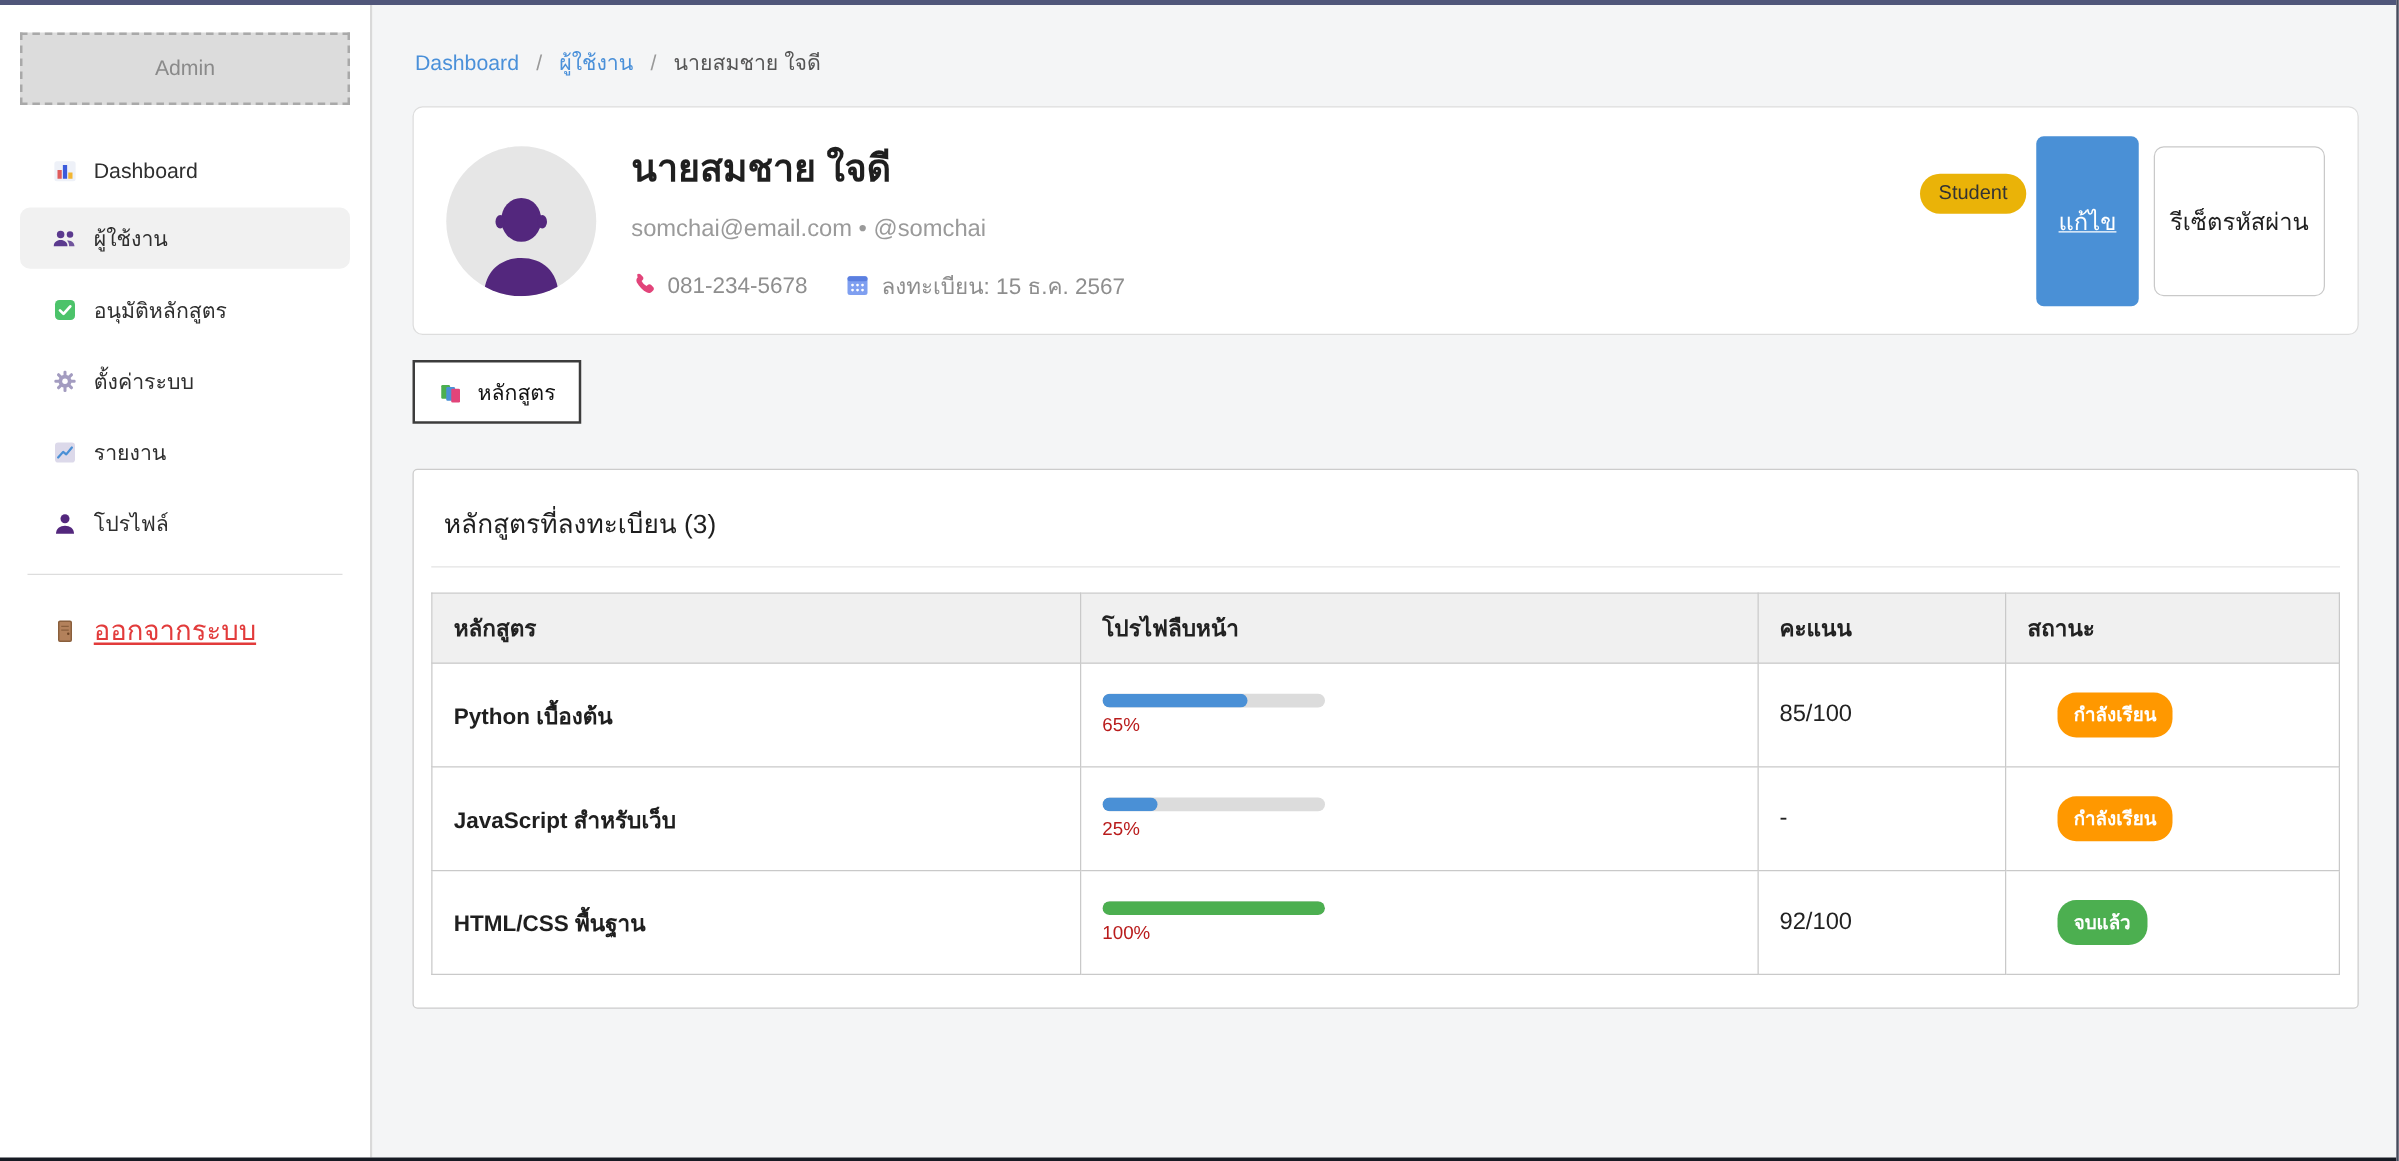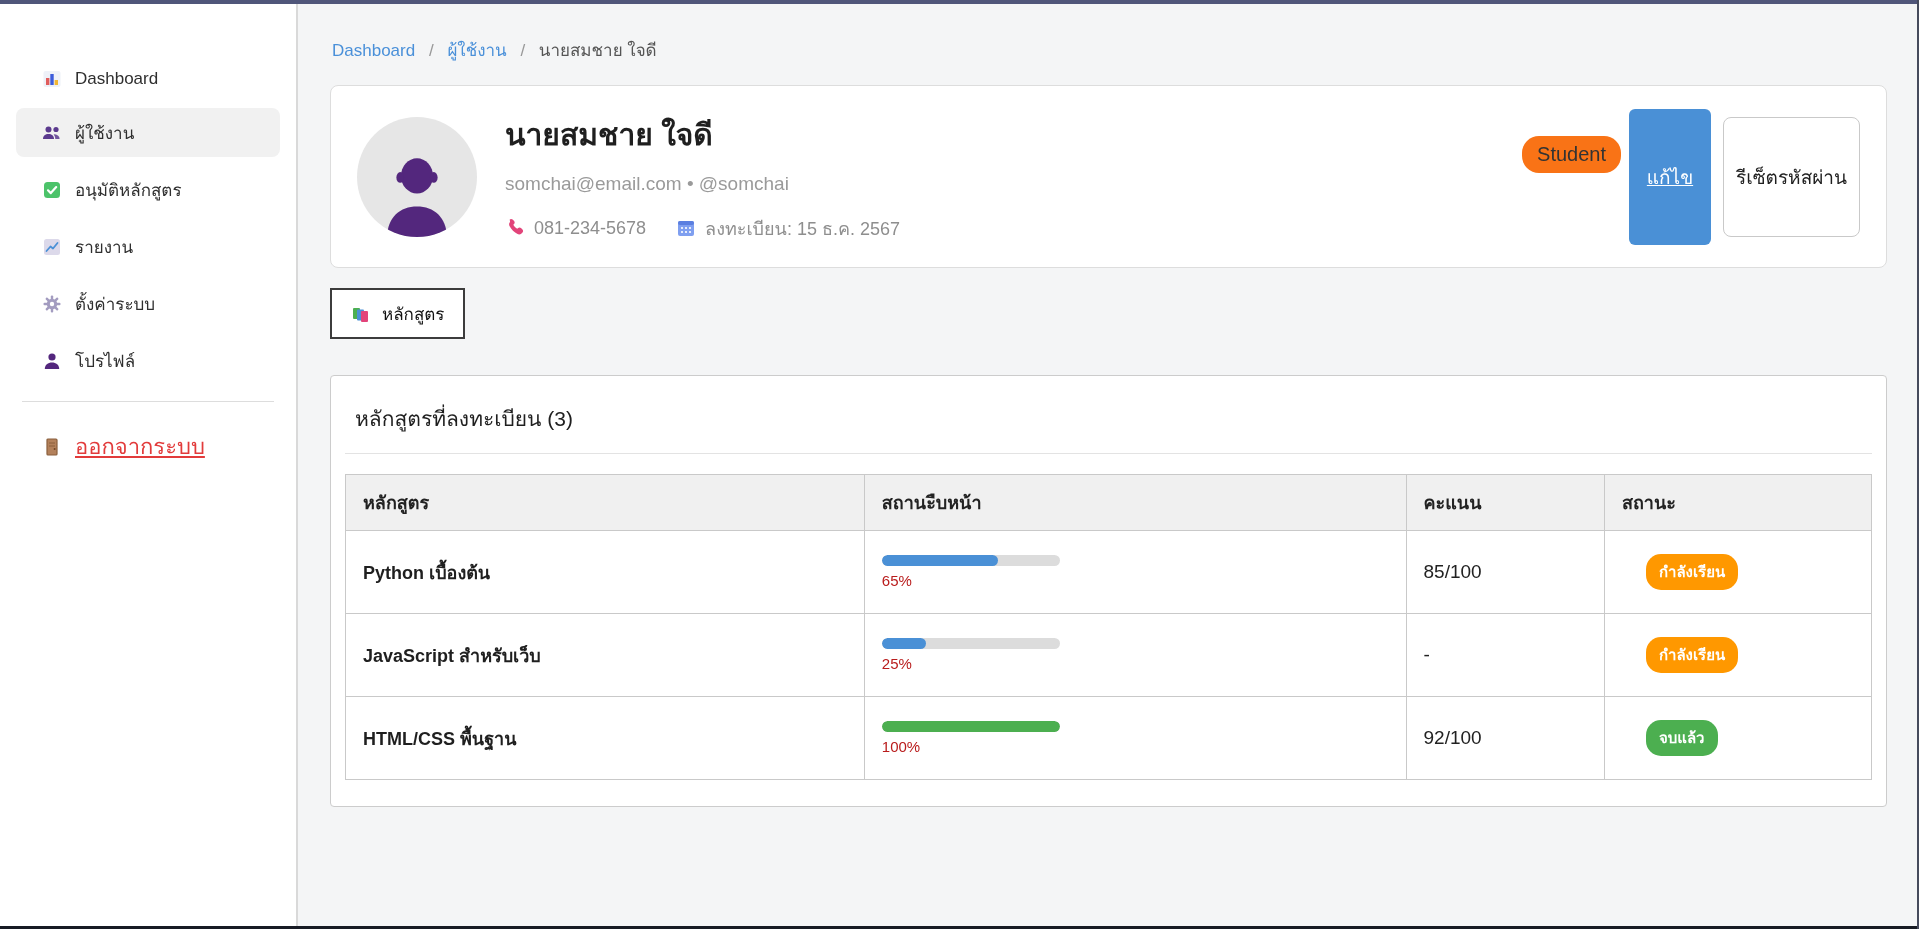--- a/index.html
+++ b/index.html
@@ -36,21 +36,21 @@
                   display:flex; align-items:center; padding:0 26px; }
   .avatar { width:120px; height:120px; border-radius:50%; background:#e6e6e6; flex:none;
             display:flex; align-items:flex-end; justify-content:center; overflow:hidden; }
   .avatar svg { width:78px; height:84px; }
   .p-info { margin-left:28px; flex:1; min-width:0; }
   .p-name { font-size:30px; font-weight:bold; color:#1f1f1f; }
   .p-email { font-size:19px; color:#9a9a9a; margin-top:15px; }
   .p-meta { display:flex; gap:30px; margin-top:19px; font-size:18px; color:#8e8e8e; align-items:center; }
   .p-meta .meta-item { display:flex; align-items:center; gap:9px; }
   .p-right { display:flex; align-items:center; flex:none; }
-  .role-badge { background:#f97316; color:#333; font-size:20px; padding:7px 15px;
+  .role-badge { background:#eab308; color:#333; font-size:16px; padding:7px 15px;
                 border-radius:17px; transform:translateY(-22px); margin-right:8px; }
   .edit-btn { width:82px; height:136px; background:#4a90d6; border:none; border-radius:6px;
               color:#fff; font-size:19px; text-decoration:underline; cursor:pointer; margin-right:12px;
               display:flex; align-items:center; justify-content:center; font-family:inherit; }
   .reset-btn { width:137px; height:120px; background:#fff; border:1px solid #c9c9c9; border-radius:8px;
                color:#1f1f1f; font-size:19px; cursor:pointer; font-family:inherit; }
 
   
   .tab-row { margin-top:20px; }
   .tab { display:inline-flex; align-items:center; gap:11px; background:#fff; border:2px solid #3c3c3c;
@@ -75,20 +75,23 @@
                   font-size:15px; font-weight:bold;margin-left:24px; }
 </style>
 </head>
 <body>
 
 <div class="topbar"></div>
 
 <div class="page">
 
   <aside class="sidebar">
+    <div class="admin-box">
+      <span>Admin</span>
+    </div>
 
     <nav class="nav">
 
         <div class="nav-item">
           <span class="icon">
             <svg viewBox="0 0 20 20">
               <rect x="1.5" y="2" width="17" height="16" rx="2" fill="#eef1f8"></rect>
               <rect x="4" y="9" width="3.4" height="7" fill="#e05c5c"></rect>
               <rect x="8.3" y="5" width="3.4" height="11" fill="#3b5bdb"></rect>
               <rect x="12.6" y="11" width="3.4" height="5" fill="#f2b632"></rect>
@@ -110,46 +113,46 @@
         </div>
 
         <div class="nav-item">
           <span class="icon">
             <svg viewBox="0 0 20 20">
               <rect x="2" y="2" width="16" height="16" rx="3.5" fill="#4cc36a"></rect>
               <path d="M6 10.3l2.8 2.8 5.4-6" stroke="#fff" stroke-width="2.2" fill="none" stroke-linecap="round" stroke-linejoin="round"></path>
             </svg>
           </span>
           <span>อนุมัติหลักสูตร</span>
-        </div>
-
-        <div class="nav-item">
-          <span class="icon">
-            <svg viewBox="0 0 20 20">
-              <rect x="2" y="2" width="16" height="16" rx="2.5" fill="#dcd9ea"></rect>
-              <path d="M4.5 14l4-4.5 2.5 2 4.5-5.5" stroke="#4a90d6" stroke-width="1.8" fill="none" stroke-linecap="round" stroke-linejoin="round"></path>
-            </svg>
-          </span>
-          <span>รายงาน</span>
         </div>
 
         <div class="nav-item">
           <span class="icon">
             <svg viewBox="0 0 20 20" fill="#a39cc0">
               <g>
                 <rect x="8.8" y="1.5" width="2.4" height="17" rx="1"></rect>
                 <rect x="8.8" y="1.5" width="2.4" height="17" rx="1" transform="rotate(45 10 10)"></rect>
                 <rect x="8.8" y="1.5" width="2.4" height="17" rx="1" transform="rotate(90 10 10)"></rect>
                 <rect x="8.8" y="1.5" width="2.4" height="17" rx="1" transform="rotate(135 10 10)"></rect>
                 <circle cx="10" cy="10" r="5.2"></circle>
               </g>
               <circle cx="10" cy="10" r="2.2" fill="#fff"></circle>
             </svg>
           </span>
           <span>ตั้งค่าระบบ</span>
+        </div>
+
+        <div class="nav-item">
+          <span class="icon">
+            <svg viewBox="0 0 20 20">
+              <rect x="2" y="2" width="16" height="16" rx="2.5" fill="#dcd9ea"></rect>
+              <path d="M4.5 14l4-4.5 2.5 2 4.5-5.5" stroke="#4a90d6" stroke-width="1.8" fill="none" stroke-linecap="round" stroke-linejoin="round"></path>
+            </svg>
+          </span>
+          <span>รายงาน</span>
         </div>
 
         <div class="nav-item">
           <span class="icon">
             <svg viewBox="0 0 20 20" fill="#53277d">
               <circle cx="10" cy="6" r="3.6"></circle>
               <path d="M2.8 18c0-4.2 3.2-6.4 7.2-6.4s7.2 2.2 7.2 6.4z"></path>
             </svg>
           </span>
           <span>โปรไฟล์</span>
@@ -245,21 +248,21 @@
     </div>
 
     <section class="courses-card">
       <div class="courses-title">หลักสูตรที่ลงทะเบียน (3)</div>
       <hr class="courses-hr">
 
       <table class="courses">
         <thead>
           <tr>
             <th class="col-course">หลักสูตร</th>
-            <th class="col-progress">สถานะืบหน้า</th>
+            <th class="col-progress">โปรไฟลืบหน้า</th>
             <th class="col-score">คะแนน</th>
             <th class="col-status">สถานะ</th>
           </tr>
         </thead>
         <tbody>
 
             <tr>
               <td><span class="course-name">Python เบื้องต้น</span></td>
               <td>
                 <div class="bar-track">

